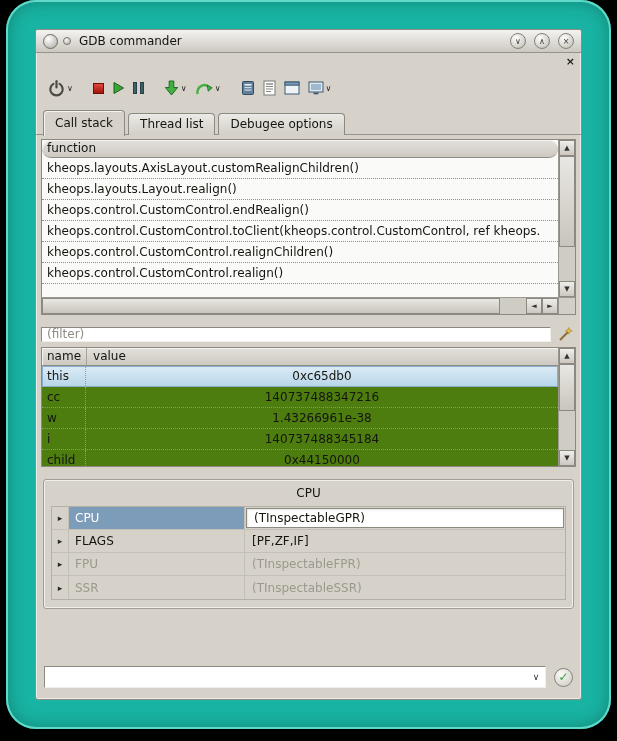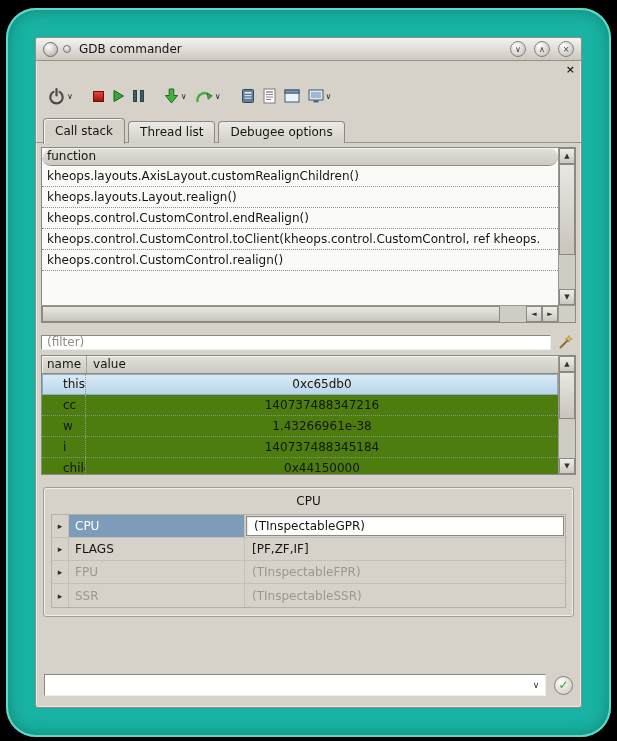--- a/index.html
+++ b/index.html
@@ -1,19 +1,19 @@
 <!DOCTYPE html>
 <html><head>
 <meta charset="utf-8">
 <style>
   *{box-sizing:border-box;margin:0;padding:0;}
   html,body{width:617px;height:741px;}
   body{background:#000;font-family:"DejaVu Sans","Liberation Sans",sans-serif;position:relative;overflow:hidden;}
 
-  .frame{position:absolute;left:6px;top:8px;width:605px;height:729px;border-radius:30px;background:#18b3a2;
+  .frame{position:absolute;left:6px;top:0;width:605px;height:729px;border-radius:30px;background:#18b3a2;
          box-shadow:inset 0 0 0 2px #5fd9c8, inset 0 0 18px rgba(0,0,0,.30);}
   .window{position:absolute;left:29px;top:29px;right:29px;bottom:29px;background:#d6d2c9;border:1px solid #8f8c84;
           border-radius:3px;display:flex;flex-direction:column;overflow:hidden;box-shadow:inset 0 0 0 1px #edebe6;}
 
   
   .titlebar{flex:0 0 23px;display:flex;align-items:center;gap:5px;padding:0 7px;
             background:linear-gradient(#f4f3f1,#ccc8c0);border-bottom:1px solid #96938b;}
   .app-icon{width:15px;height:15px;border-radius:50%;background:radial-gradient(circle at 35% 30%,#fff,#a9a69e);border:1px solid #6e6c65;}
   .pin-icon{width:8px;height:8px;border-radius:50%;background:radial-gradient(circle at 35% 30%,#f6f5f3,#b1aea6);border:1px solid #77756e;}
   .title{font-size:12px;color:#15150f;margin-left:3px;flex:1;}
@@ -73,21 +73,21 @@
   .filter-input{flex:1;height:15px;font-family:"DejaVu Sans","Liberation Sans",sans-serif;font-size:12px;background:#fff;
                 border:1px solid #8c8981;border-bottom-color:#f1efe9;border-right-color:#f1efe9;padding:0 5px;color:#15150f;outline:none;}
   .filter-input::placeholder{color:#8f8c84;}
   .filter-btn{flex:0 0 20px;height:18px;display:flex;align-items:center;justify-content:center;}
   .var-panel{height:120px;display:grid;grid-template-columns:1fr 17px;border:1px solid #8c8981;background:#4d7c0f;overflow:hidden;}
   .var-content{overflow:hidden;display:flex;flex-direction:column;}
   .var-head{flex:0 0 18px;display:flex;background:linear-gradient(#e3e1dc,#cdc9c1);border-bottom:1px solid #8f8c84;font-size:12px;color:#15150f;}
   .vh-name{flex:0 0 44px;padding:1px 5px;border-right:1px solid #a5a29a;box-shadow:inset 1px 1px 0 #f4f3f0;}
   .vh-value{flex:1;padding:1px 6px;box-shadow:inset 0 1px 0 #f4f3f0;}
   .var-row{flex:0 0 21px;display:flex;align-items:center;font-size:12px;color:#15150f;border-bottom:1px dotted #8f8f8b;}
-  .vc-name{flex:0 0 44px;padding:0 21px;border-right:1px dotted #9a978f;overflow:hidden;height:100%;display:flex;align-items:center;}
+  .vc-name{flex:0 0 44px;padding:0 5px;border-right:1px dotted #9a978f;overflow:hidden;height:100%;display:flex;align-items:center;}
   .vc-value{flex:1;padding:0 7px;overflow:hidden;white-space:nowrap;text-align:center;}
   .var-row.sel{background:linear-gradient(#dcebf6,#b9d6ea);outline:1px solid #88aecb;outline-offset:-1px;}
 
   
   .cpu-box{margin:12px 7px 0;border:1px solid #a19e96;border-radius:3px;box-shadow:inset 0 0 0 1px #f0eee9;padding:4px 7px 8px;}
   .cpu-title{text-align:center;font-size:12px;color:#15150f;padding:2px 0 6px;}
   .cpu-grid{border:1px solid #b3b0a8;}
   .cpu-row{display:grid;grid-template-columns:17px 176px 1fr;height:23px;border-bottom:1px solid #c3c0b8;}
   .cpu-row:last-child{border-bottom:none;}
   .cpu-exp{display:flex;align-items:center;justify-content:center;font-size:9px;color:#2a2a26;border-right:1px solid #c3c0b8;}
@@ -212,20 +212,21 @@
       <span class="tab">Debugee options</span>
     </div>
 
     <div class="cs-panel">
       <div class="cs-content">
         <div class="cs-header">function</div>
         <div class="cs-row">kheops.layouts.AxisLayout.customRealignChildren()</div>
         <div class="cs-row">kheops.layouts.Layout.realign()</div>
         <div class="cs-row">kheops.control.CustomControl.endRealign()</div>
         <div class="cs-row">kheops.control.CustomControl.toClient(kheops.control.CustomControl, ref kheops.</div>
+        <div class="cs-row">kheops.control.CustomControl.realignChildren()</div>
         <div class="cs-row">kheops.control.CustomControl.realign()</div>
       </div>
       <div class="vscroll cs-vscroll">
         <span class="sb-btn">▲</span>
         <span class="sb-thumb vs-thumb58"></span>
         <span class="sb-track"></span>
         <span class="sb-btn">▼</span>
       </div>
       <div class="hscroll cs-hscroll">
         <span class="sb-thumb hs-thumb"></span>

